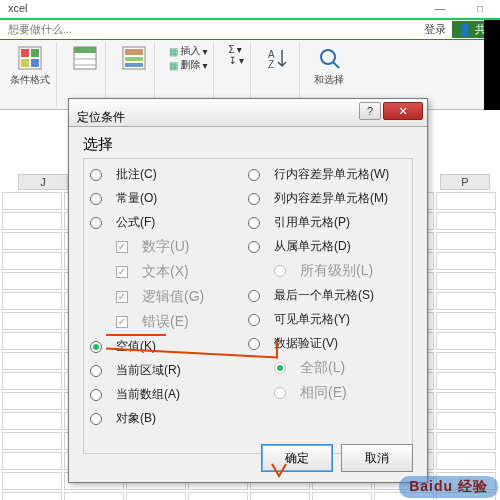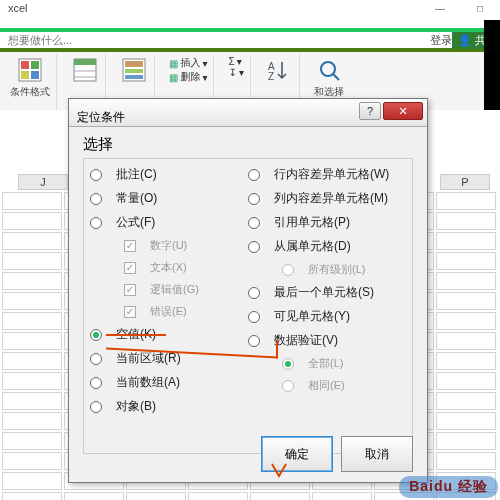--- a/index.html
+++ b/index.html
@@ -1,23 +1,23 @@
 <!DOCTYPE html>
 <html><head>
 <meta charset="utf-8">
 <style>
 * { box-sizing: border-box; margin: 0; padding: 0; font-family: "Microsoft YaHei", SimSun, sans-serif; }
 body { background: #f0f0f0; width: 500px; height: 500px; overflow: hidden; position: relative; }
 
-.title-bar { height: 32px; background: #fff; border-bottom: 4px solid #22c55e; font-size: 11px; padding: 2px 8px; color: #444; position: relative; }
+.title-bar { height: 20px; background: #fff; border-bottom: 2px solid #22c55e; font-size: 11px; padding: 2px 8px; color: #444; position: relative; }
 .win-controls { position: absolute; right: 0; top: 0; display: flex; }
 .win-btn { width: 40px; height: 18px; font-size: 10px; text-align: center; line-height: 18px; color: #666; }
 
-.tell-me { height: 20px; background: #fff; font-size: 11px; padding: 2px 8px; color: #777; display: flex; justify-content: space-between; align-items: center; border-bottom: 4px solid #4d7c0f; }
-.tell-right { display: flex; align-items: center; }
+.tell-me { height: 20px; background: #fff; font-size: 11px; padding: 2px 8px; color: #777; display: flex; justify-content: space-between; align-items: center; border-bottom: 1px solid #4d7c0f; }
+.tell-right { display: flex; gap: 6px; align-items: center; }
 .login { color: #444; }
 .share { background: #2e7d32; color: #fff; padding: 1px 6px; font-size: 11px; }
 
 .ribbon { height: 70px; background: #f5f5f5; border-bottom: 1px solid #bbb; display: flex; padding: 2px 4px; gap: 8px; position: relative; }
 .ribbon-group { display: flex; flex-direction: column; align-items: center; justify-content: flex-start; padding: 2px 6px; font-size: 10px; color: #333; border-right: 1px solid #ddd; }
 .ribbon-group:last-child { border-right: none; align-items: flex-end; }
 .rib-icon { width: 28px; height: 28px; margin-bottom: 1px; display: flex; align-items: center; justify-content: center; }
 .rib-lbl { font-size: 10px; color: #444; }
 .rib-stack { display: flex; flex-direction: column; gap: 0; font-size: 10px; }
 .rib-row { display: flex; align-items: center; gap: 2px; }
@@ -34,29 +34,29 @@
 .dlg-help { width: 22px; height: 18px; background: linear-gradient(#f8f8f8,#dcdcdc); border: 1px solid #999; border-radius: 2px; font-size: 11px; text-align: center; line-height: 16px; color: #333; }
 .dlg-close { width: 40px; height: 18px; background: linear-gradient(#d9534f,#b52b27); border: 1px solid #8a1f1b; border-radius: 2px; color: #fff; text-align: center; font-size: 11px; line-height: 16px; }
 
 .dlg-body { padding: 8px 14px; font-size: 12px; }
 .grp-label { font-size: 15px; margin-bottom: 4px; }
 .grp-box { border: 1px solid #ccc; border-top: none; position: relative; padding: 8px 6px 6px; height: 296px; display: flex; }
 .grp-box::before { content: ""; position: absolute; top: 0; left: 0; right: 0; border-top: 1px solid #ccc; }
 .col { flex: 1; display: flex; flex-direction: column; gap: 7px; }
 .opt { display: flex; align-items: center; gap: 14px; font-size: 12px; color: #222; }
 .opt.disabled { color: #999; }
-.opt.sub { margin-left: 34px; font-size: 11px; }
+.opt.sub { margin-left: 26px; font-size: 14px; }
 .radio { width: 12px; height: 12px; border: 1px solid #666; border-radius: 50%; background: #fff; position: relative; flex-shrink: 0; }
 .radio.sel::after { content: ""; position: absolute; left: 2px; top: 2px; width: 6px; height: 6px; background: #2b6; border-radius: 50%; }
 .radio.dis { border-color: #bbb; }
 .chk { width: 12px; height: 12px; border: 1px solid #aaa; background: #fafafa; font-size: 10px; line-height: 10px; text-align: center; color: #999; flex-shrink: 0; }
 .chk.on::after { content: "✓"; }
 
 .dlg-btns { position: absolute; right: 14px; bottom: 10px; display: flex; gap: 8px; }
-.btn { width: 72px; height: 36px; background: linear-gradient(#fdfdfd,#e4e4e4); border: 1px solid #8a8a8a; font-size: 12px; cursor: pointer; }
+.btn { width: 72px; height: 28px; background: linear-gradient(#fdfdfd,#e4e4e4); border: 1px solid #8a8a8a; font-size: 12px; cursor: pointer; }
 .btn.primary { border: 1px solid #3b8bd0; box-shadow: 0 0 0 1px #6bb1e8 inset; }
 
 .annot { position: absolute; pointer-events: none; }
 .red-under { left: 106px; top: 336px; width: 172px; height: 18px; border-bottom: 2px solid #d40; border-right: 2px solid #d40; transform: skewY(3deg); }
 .red-under2 { left: 106px; top: 334px; width: 60px; border-bottom: 2px solid #d40; }
 .red-arrow { left: 270px; top: 462px; width: 18px; height: 18px; }
 .red-arrow svg { width: 18px; height: 18px; }
 
 .watermark { position: absolute; right: 2px; bottom: 2px; font-size: 14px; color: #7f1d1d; background: rgba(60,130,200,0.55); padding: 2px 10px; border-radius: 10px; font-weight: bold; letter-spacing: 1px; }
 

